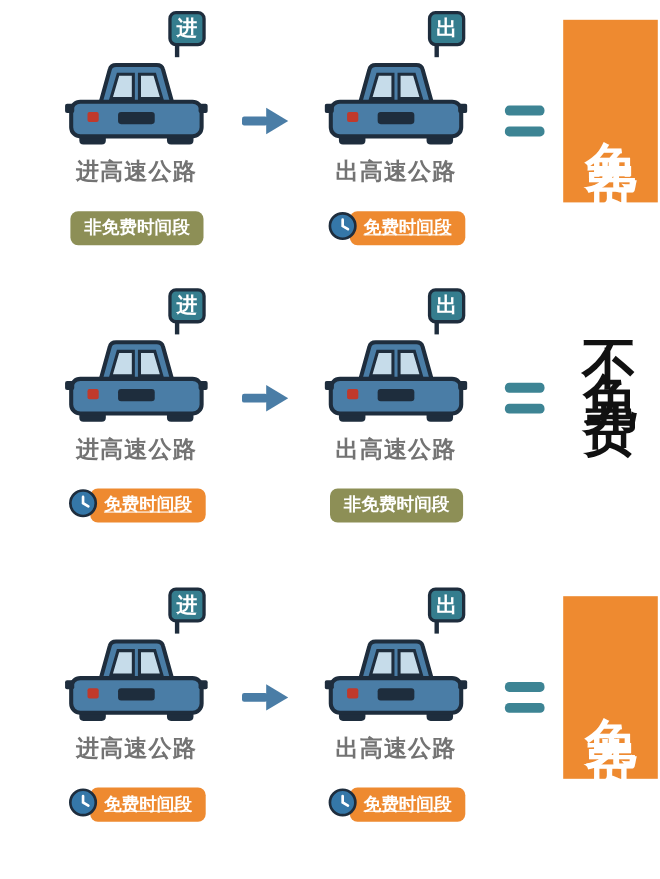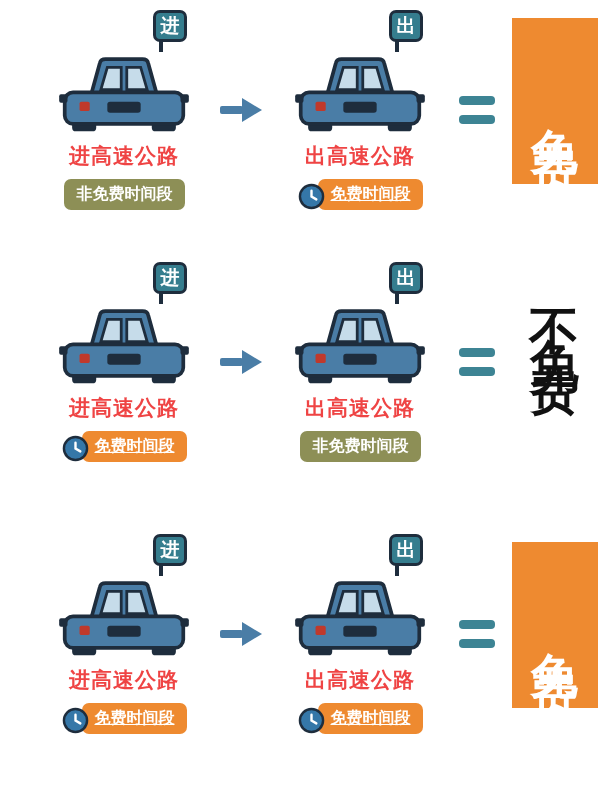--- a/index.html
+++ b/index.html
@@ -17,22 +17,22 @@
   .car-group{width:180px;display:flex;flex-direction:column;align-items:center;flex:0 0 auto;}
   .car-visual{position:relative;width:130px;height:126px;}
   .flag{
     position:absolute;top:0;right:2px;width:34px;height:32px;
     background:#357d8e;border:3px solid #1e2d3d;border-radius:7px;
     color:#fff;font-size:19px;font-weight:bold;
     display:flex;align-items:center;justify-content:center;box-sizing:border-box;
   }
   .flag-stem{position:absolute;top:31px;right:26px;width:4px;height:11px;background:#1e2d3d;}
   .car{position:absolute;bottom:0;left:0;width:130px;height:88px;}
-  .car-label{margin-top:6px;font-size:21px;font-weight:bold;color:#ef4444;letter-spacing:1px;}
-  .badge-wrap{margin-top:9px;display:flex;align-items:flex-end;}
+  .car-label{margin-top:6px;font-size:21px;font-weight:bold;color:#737373;letter-spacing:1px;}
+  .badge-wrap{margin-top:22px;display:flex;align-items:flex-start;}
   .clock{margin-right:-7px;position:relative;z-index:2;flex:0 0 auto;}
   .badge{
     display:inline-block;padding:5px 12px 5px 13px;border-radius:7px;
     font-size:16px;font-weight:bold;color:#ffffff;white-space:nowrap;
   }
   .badge.nonfree{background:#8d8f56;}
   .badge.free{background:#ee8a30;text-decoration:underline;}
 
   
   .arrow{flex:0 0 auto;margin:86px 6px 0 6px;}

